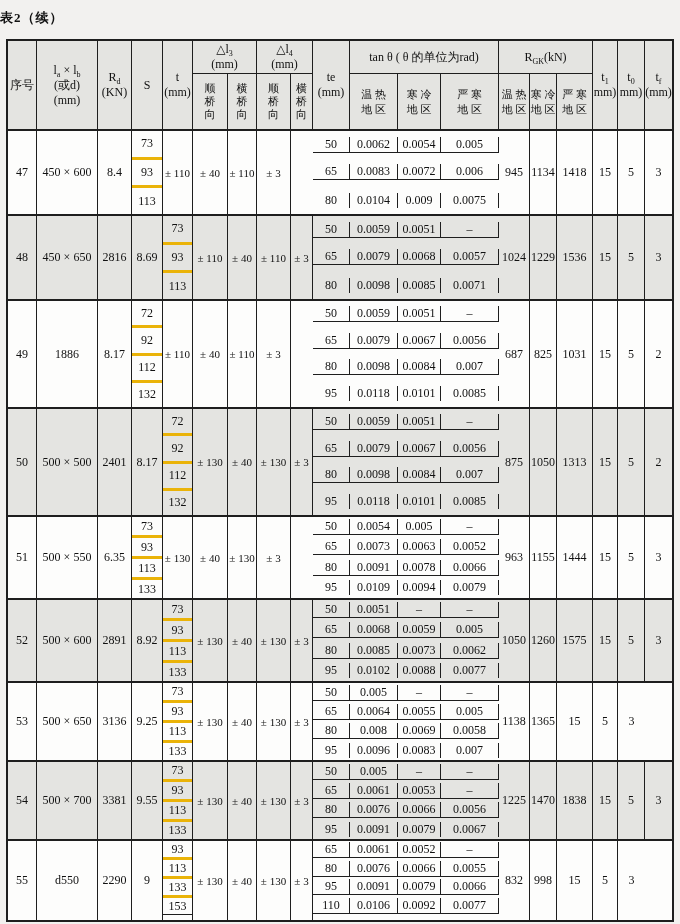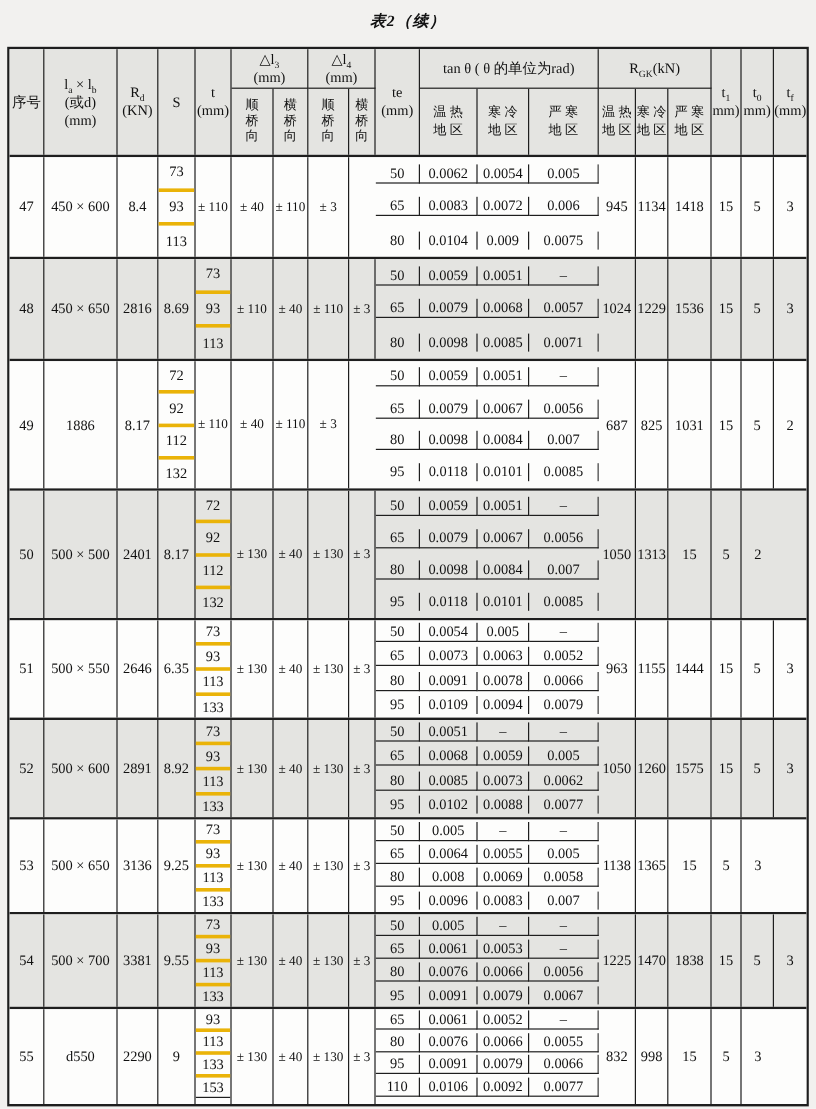--- a/index.html
+++ b/index.html
@@ -5,22 +5,22 @@
   html,body{margin:0;padding:0;}
   body{
     width:680px;height:924px;
     background:#f2f1ef;
     font-family:"Liberation Serif","DejaVu Serif",serif;
     color:#111;
     -webkit-font-smoothing:antialiased;
   }
   .page{width:680px;height:924px;overflow:hidden;}
   .title{
-    text-align:center;font-weight:bold;font-size:13px;
-    padding-top:9px;letter-spacing:1px;font-style:italic;
+    font-weight:bold;font-size:13px;
+    padding-top:9px;letter-spacing:1px;
   }
   .tbl{
     width:664px;margin:12px auto 0;
     border:2px solid #1e1e1e;
     background:#fdfdfc;
     box-sizing:content-box;
   }
   
   .grid19{
     display:grid;
@@ -299,30 +299,30 @@
             <div class="rc">0.0056</div>
             <div class="rc">80</div>
             <div class="rc">0.0098</div>
             <div class="rc">0.0084</div>
             <div class="rc">0.007</div>
             <div class="rc">95</div>
             <div class="rc">0.0118</div>
             <div class="rc">0.0101</div>
             <div class="rc">0.0085</div>
           </div>
+          <div class="c">875</div>
           <div class="c">1050</div>
           <div class="c">1313</div>
           <div class="c">15</div>
           <div class="c">5</div>
           <div class="c norr">2</div>
         </div>
         <div class="grid19 trow" style="height: 83px;">
           <div class="c">51</div>
           <div class="c">500 × 550</div>
-          <div class="c">2646</div>
           <div class="c">6.35</div>
           <div class="c tcol">
             <div class="ts">73</div>
             <div class="ts">93</div>
             <div class="ts">113</div>
             <div class="ts">133</div>
           </div>
           <div class="c small">± 130</div>
           <div class="c small">± 40</div>
           <div class="c small">± 130</div>

